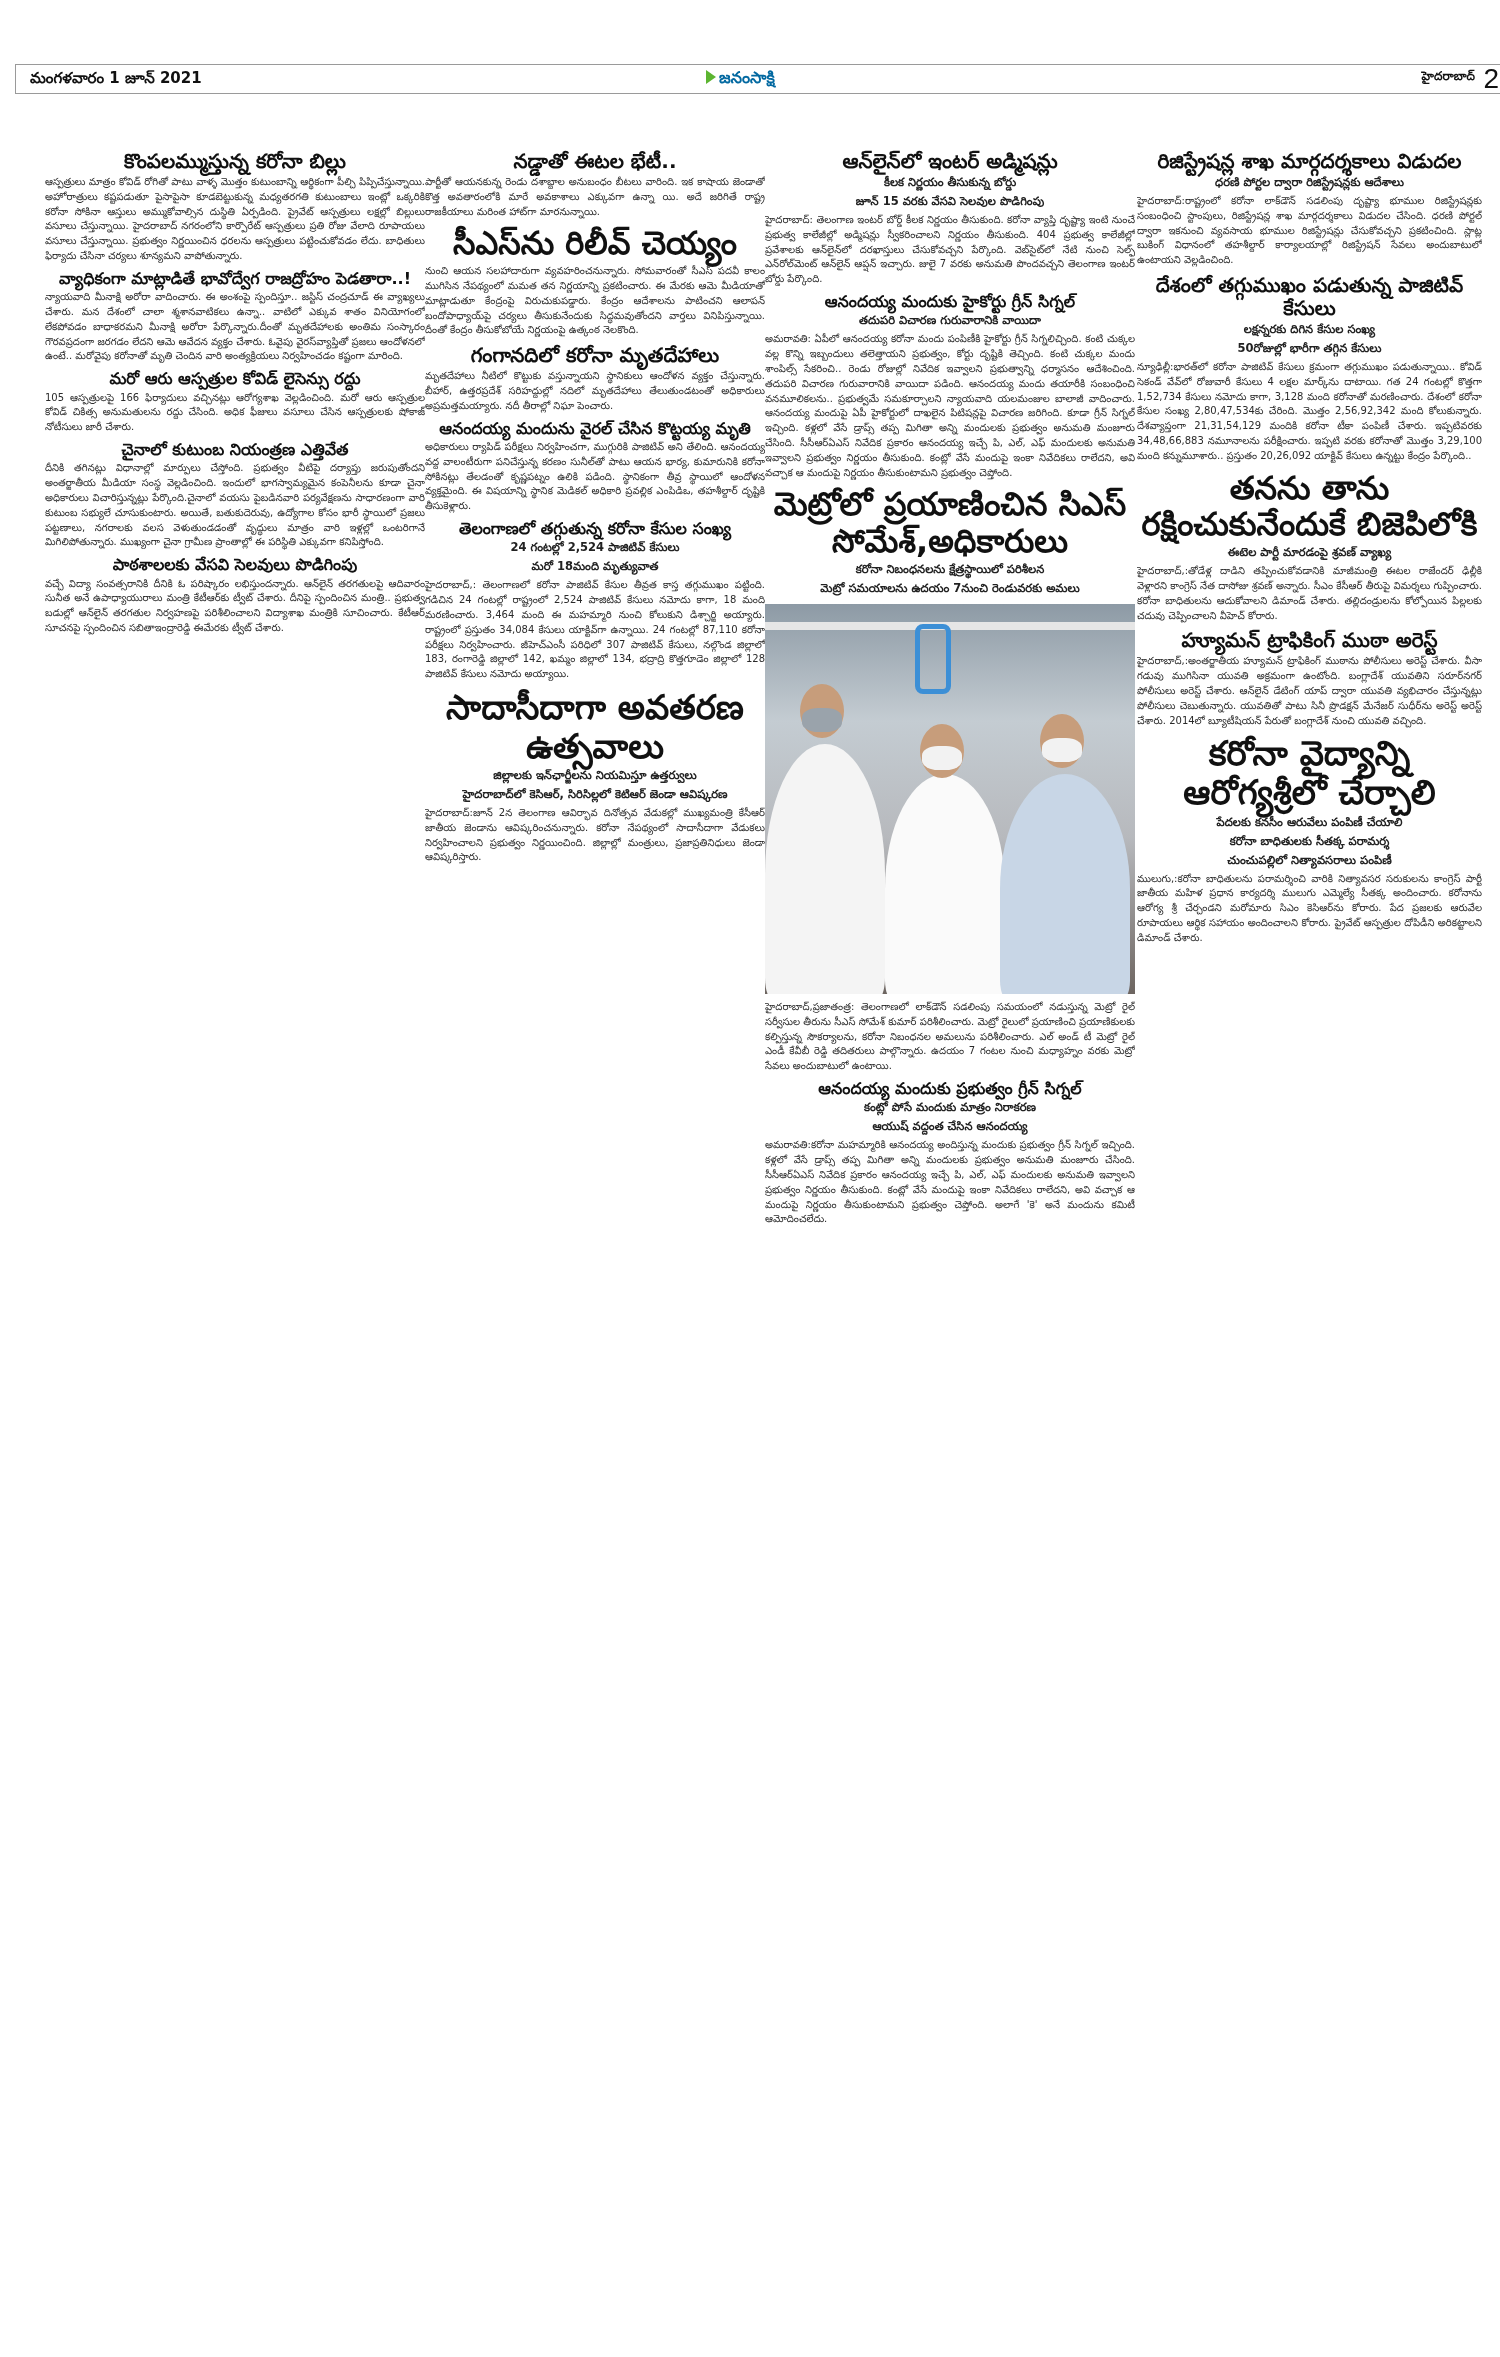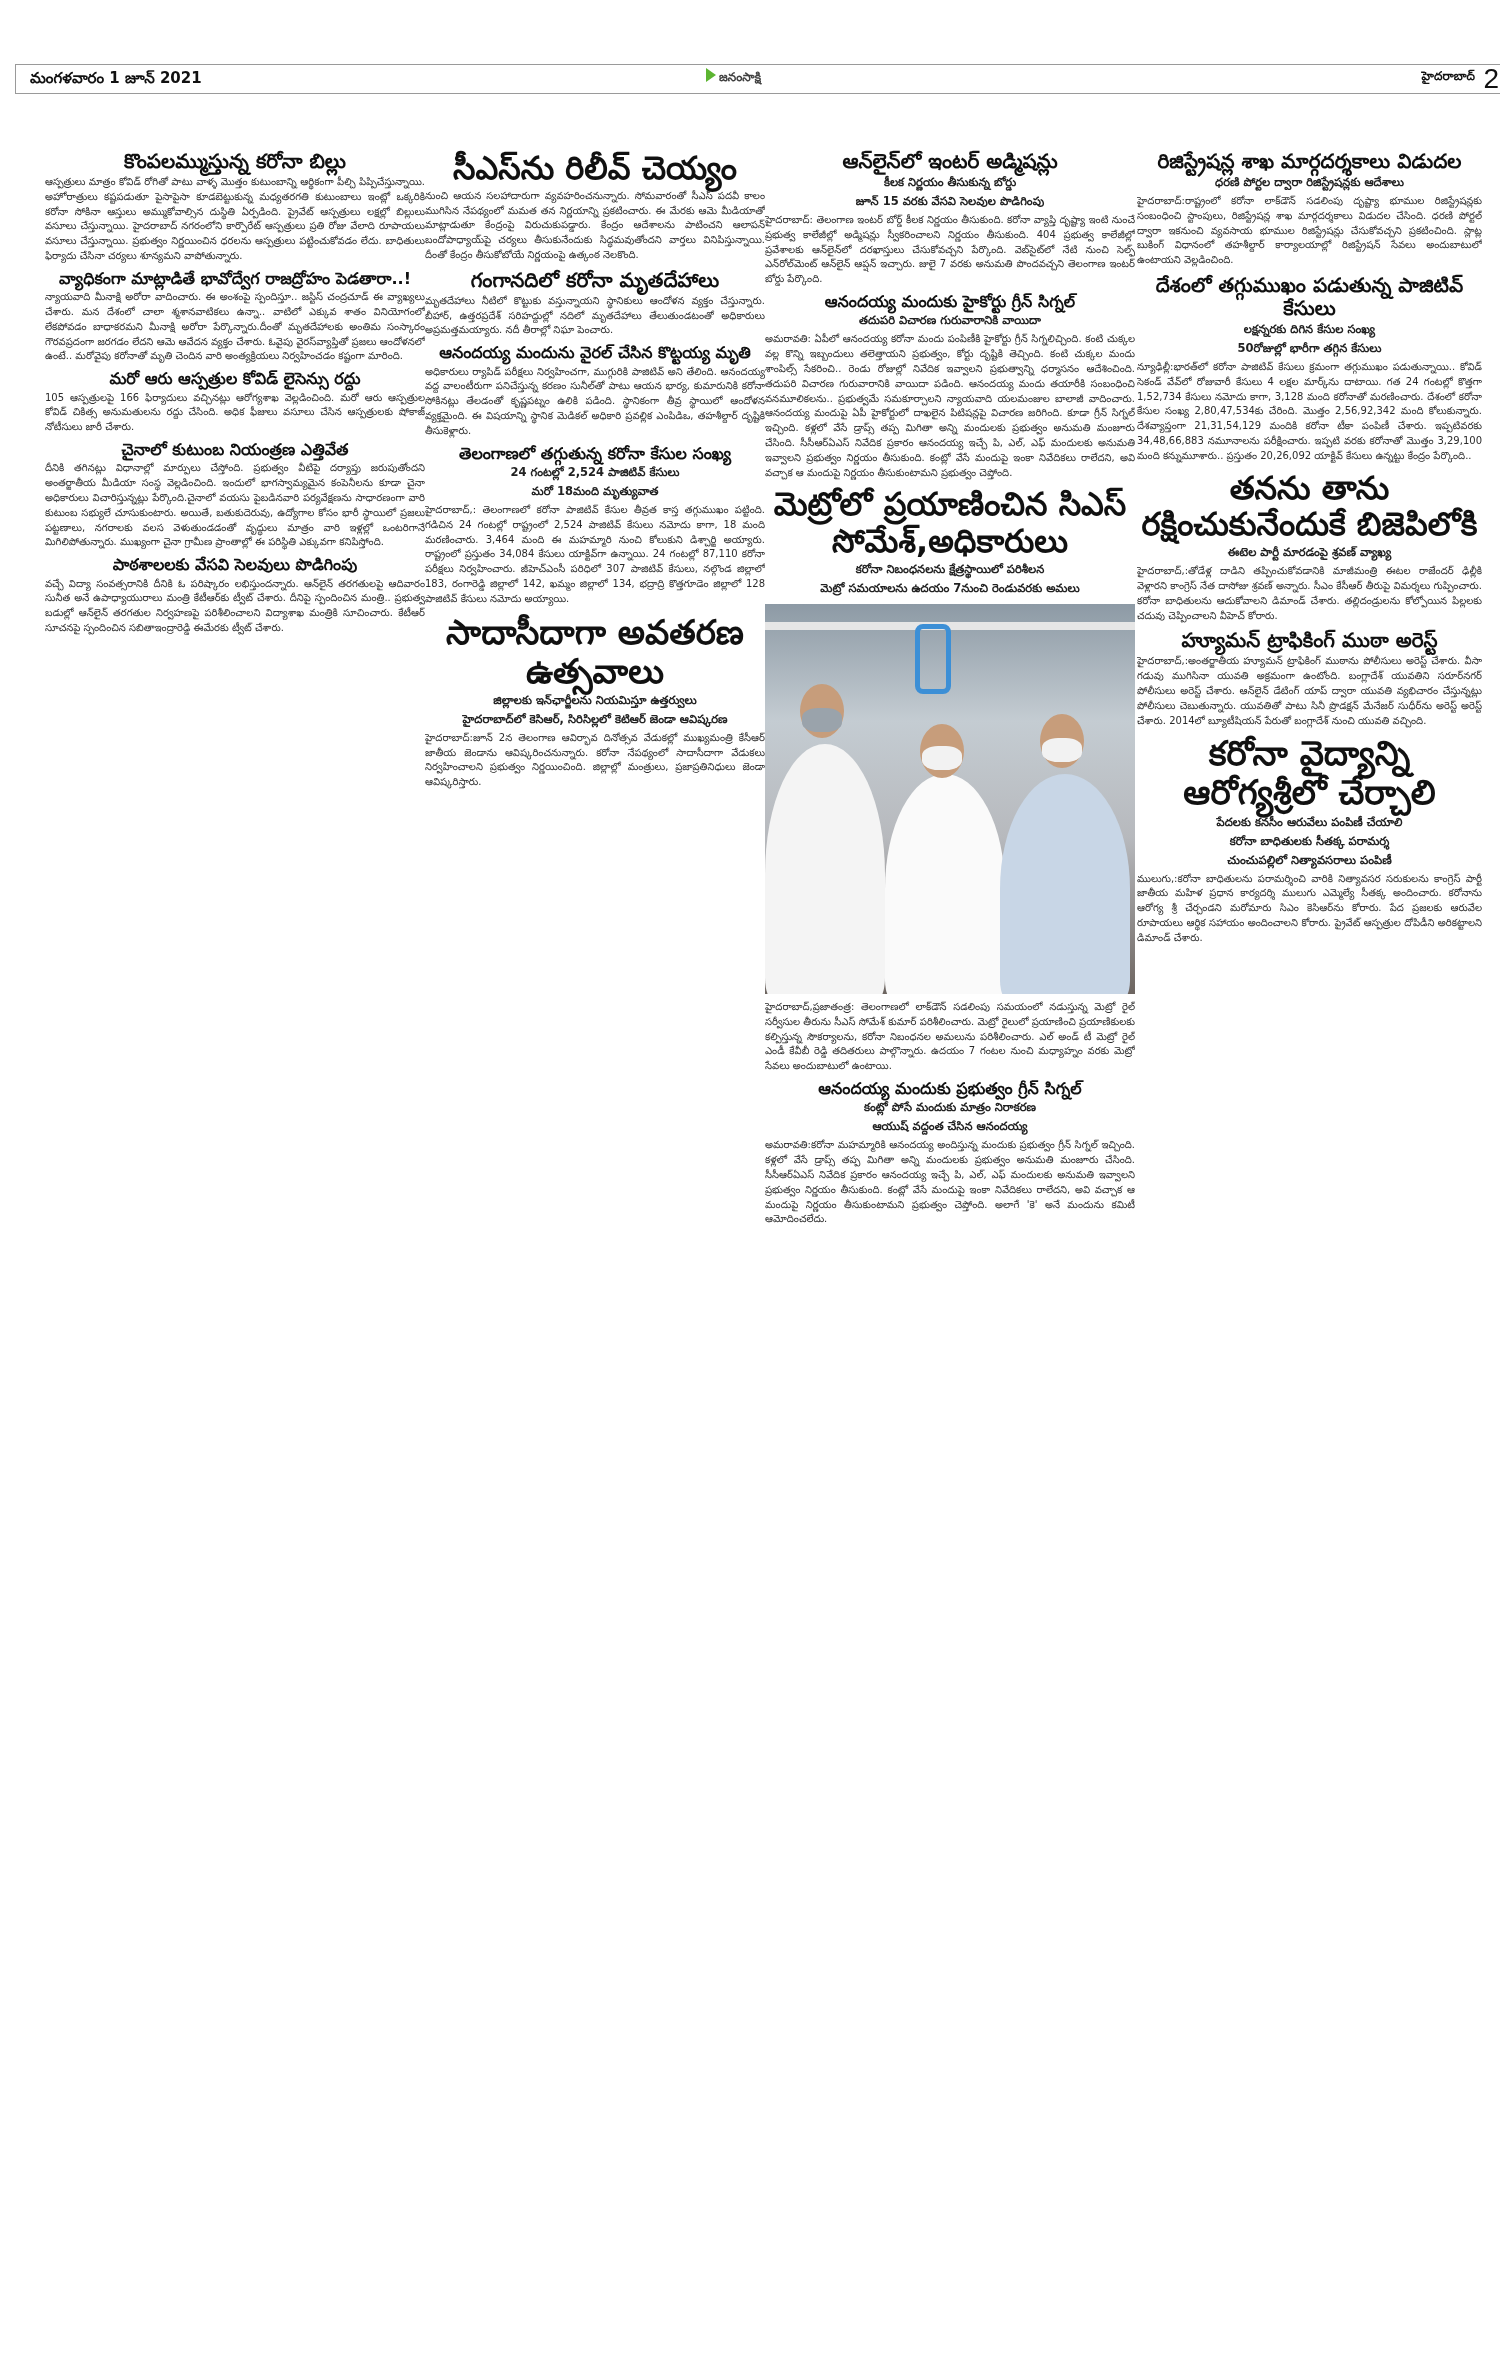--- a/index.html
+++ b/index.html
@@ -2,21 +2,21 @@
 <html><head>
 <meta charset="utf-8">
 <style>
   html, body { margin: 0; padding: 0; background: #ffffff; }
   body { width: 1500px; height: 2357px; position: relative; overflow: hidden;
          font-family: "DejaVu Sans", sans-serif; color: #222; }
   .masthead { position: absolute; left: 15px; top: 64px; width: 1493px; height: 30px;
               border: 1px solid #9a9a9a; border-left: 1px solid #9a9a9a; box-sizing: border-box;
               background: #fff; }
   .mh-date { position: absolute; left: 14px; top: 4px; font-size: 15px; font-weight: bold; color: #111; }
-  .mh-brand { position: absolute; left: 690px; top: 3px; font-size: 12px; font-weight: bold; color: #404040; }
+  .mh-brand { position: absolute; left: 690px; top: 3px; font-size: 16px; font-weight: bold; color: #0369a1; }
   .mh-brand .leaf { display: inline-block; width: 0; height: 0; border-top: 7px solid transparent;
                     border-bottom: 7px solid transparent; border-left: 10px solid #5cb531; margin-right: 3px; vertical-align: -1px; }
   .mh-city { position: absolute; right: 32px; top: 4px; font-size: 12px; font-weight: bold; color: #111; }
   .mh-page { position: absolute; right: 8px; top: -2px; font-size: 28px; color: #111; font-family: "Liberation Sans", sans-serif; }
 
   .col { position: absolute; top: 104px; overflow: hidden; margin-top: 42px; }
   .c1 { left: 45px;  width: 380px; height: 2220px; }
   .c2 { left: 425px; width: 340px; height: 2220px; }
   .c3 { left: 765px; width: 370px; height: 2220px; }
   .c4 { left: 1137px; width: 345px; height: 2220px; }
@@ -65,20 +65,24 @@
     <div class="hl s">చైనాలో కుటుంబ నియంత్రణ ఎత్తివేత</div>
     <div class="body">దీనికి తగినట్లు విధానాల్లో మార్పులు చేస్తోంది. ప్రభుత్వం వీటిపై దర్యాప్తు జరుపుతోందని అంతర్జాతీయ మీడియా సంస్థ వెల్లడించింది. ఇందులో భాగస్వామ్యమైన కంపెనీలను కూడా చైనా అధికారులు విచారిస్తున్నట్లు పేర్కొంది.చైనాలో వయసు పైబడినవారి పర్యవేక్షణను సాధారణంగా వారి కుటుంబ సభ్యులే చూసుకుంటారు. అయితే, బతుకుదెరువు, ఉద్యోగాల కోసం భారీ స్థాయిలో ప్రజలు పట్టణాలు, నగరాలకు వలస వెళుతుండడంతో వృద్ధులు మాత్రం వారి ఇళ్లల్లో ఒంటరిగానే మిగిలిపోతున్నారు. ముఖ్యంగా చైనా గ్రామీణ ప్రాంతాల్లో ఈ పరిస్థితి ఎక్కువగా కనిపిస్తోంది.</div>
   </div>
   <div class="article">
     <div class="hl s">పాఠశాలలకు వేసవి సెలవులు పొడిగింపు</div>
     <div class="body">వచ్చే విద్యా సంవత్సరానికి దీనికి ఓ పరిష్కారం లభిస్తుందన్నారు. ఆన్‌లైన్ తరగతులపై ఆదివారం సునీత అనే ఉపాధ్యాయురాలు మంత్రి కేటీఆర్‌కు ట్వీట్ చేశారు. దీనిపై స్పందించిన మంత్రి.. ప్రభుత్వ బడుల్లో ఆన్‌లైన్ తరగతుల నిర్వహణపై పరిశీలించాలని విద్యాశాఖ మంత్రికి సూచించారు. కేటీఆర్ సూచనపై స్పందించిన సబితాఇంద్రారెడ్డి ఈమేరకు ట్వీట్ చేశారు.</div>
   </div>
 </div>
 
 <div class="col c2">
+  <div class="article">
+    <div class="hl m">నడ్డాతో ఈటల భేటీ..</div>
+    <div class="body">పార్టీతో ఆయనకున్న రెండు దశాబ్దాల అనుబంధం బీటలు వారింది. ఇక కాషాయ జెండాతో కొత్త అవతారంలోకి మారే అవకాశాలు ఎక్కువగా ఉన్నా యి. అదే జరిగితే రాష్ట్ర రాజకీయాలు మరింత హాట్‌గా మారనున్నాయి.</div>
+  </div>
   <div class="article">
     <div class="hl l">సీఎస్‌ను రిలీవ్ చెయ్యం</div>
     <div class="body">నుంచి ఆయన సలహాదారుగా వ్యవహరించనున్నారు. సోమవారంతో సీఎస్ పదవీ కాలం ముగిసిన నేపథ్యంలో మమత తన నిర్ణయాన్ని ప్రకటించారు. ఈ మేరకు ఆమె మీడియాతో మాట్లాడుతూ కేంద్రంపై విరుచుకుపడ్డారు. కేంద్రం ఆదేశాలను పాటించని ఆలాపన్ బందోపాధ్యాయ్‌పై చర్యలు తీసుకునేందుకు సిద్ధమవుతోందని వార్తలు వినిపిస్తున్నాయి. దీంతో కేంద్రం తీసుకోబోయే నిర్ణయంపై ఉత్కంఠ నెలకొంది.</div>
   </div>
   <div class="article">
     <div class="hl m">గంగానదిలో కరోనా మృతదేహాలు</div>
     <div class="body">మృతదేహాలు నీటిలో కొట్టుకు వస్తున్నాయని స్థానికులు ఆందోళన వ్యక్తం చేస్తున్నారు. బీహార్, ఉత్తరప్రదేశ్ సరిహద్దుల్లో నదిలో మృతదేహాలు తేలుతుండటంతో అధికారులు అప్రమత్తమయ్యారు. నదీ తీరాల్లో నిఘా పెంచారు.</div>
   </div>
   <div class="article">
     <div class="hl s">ఆనందయ్య మందును వైరల్ చేసిన కొట్టయ్య మృతి</div>

